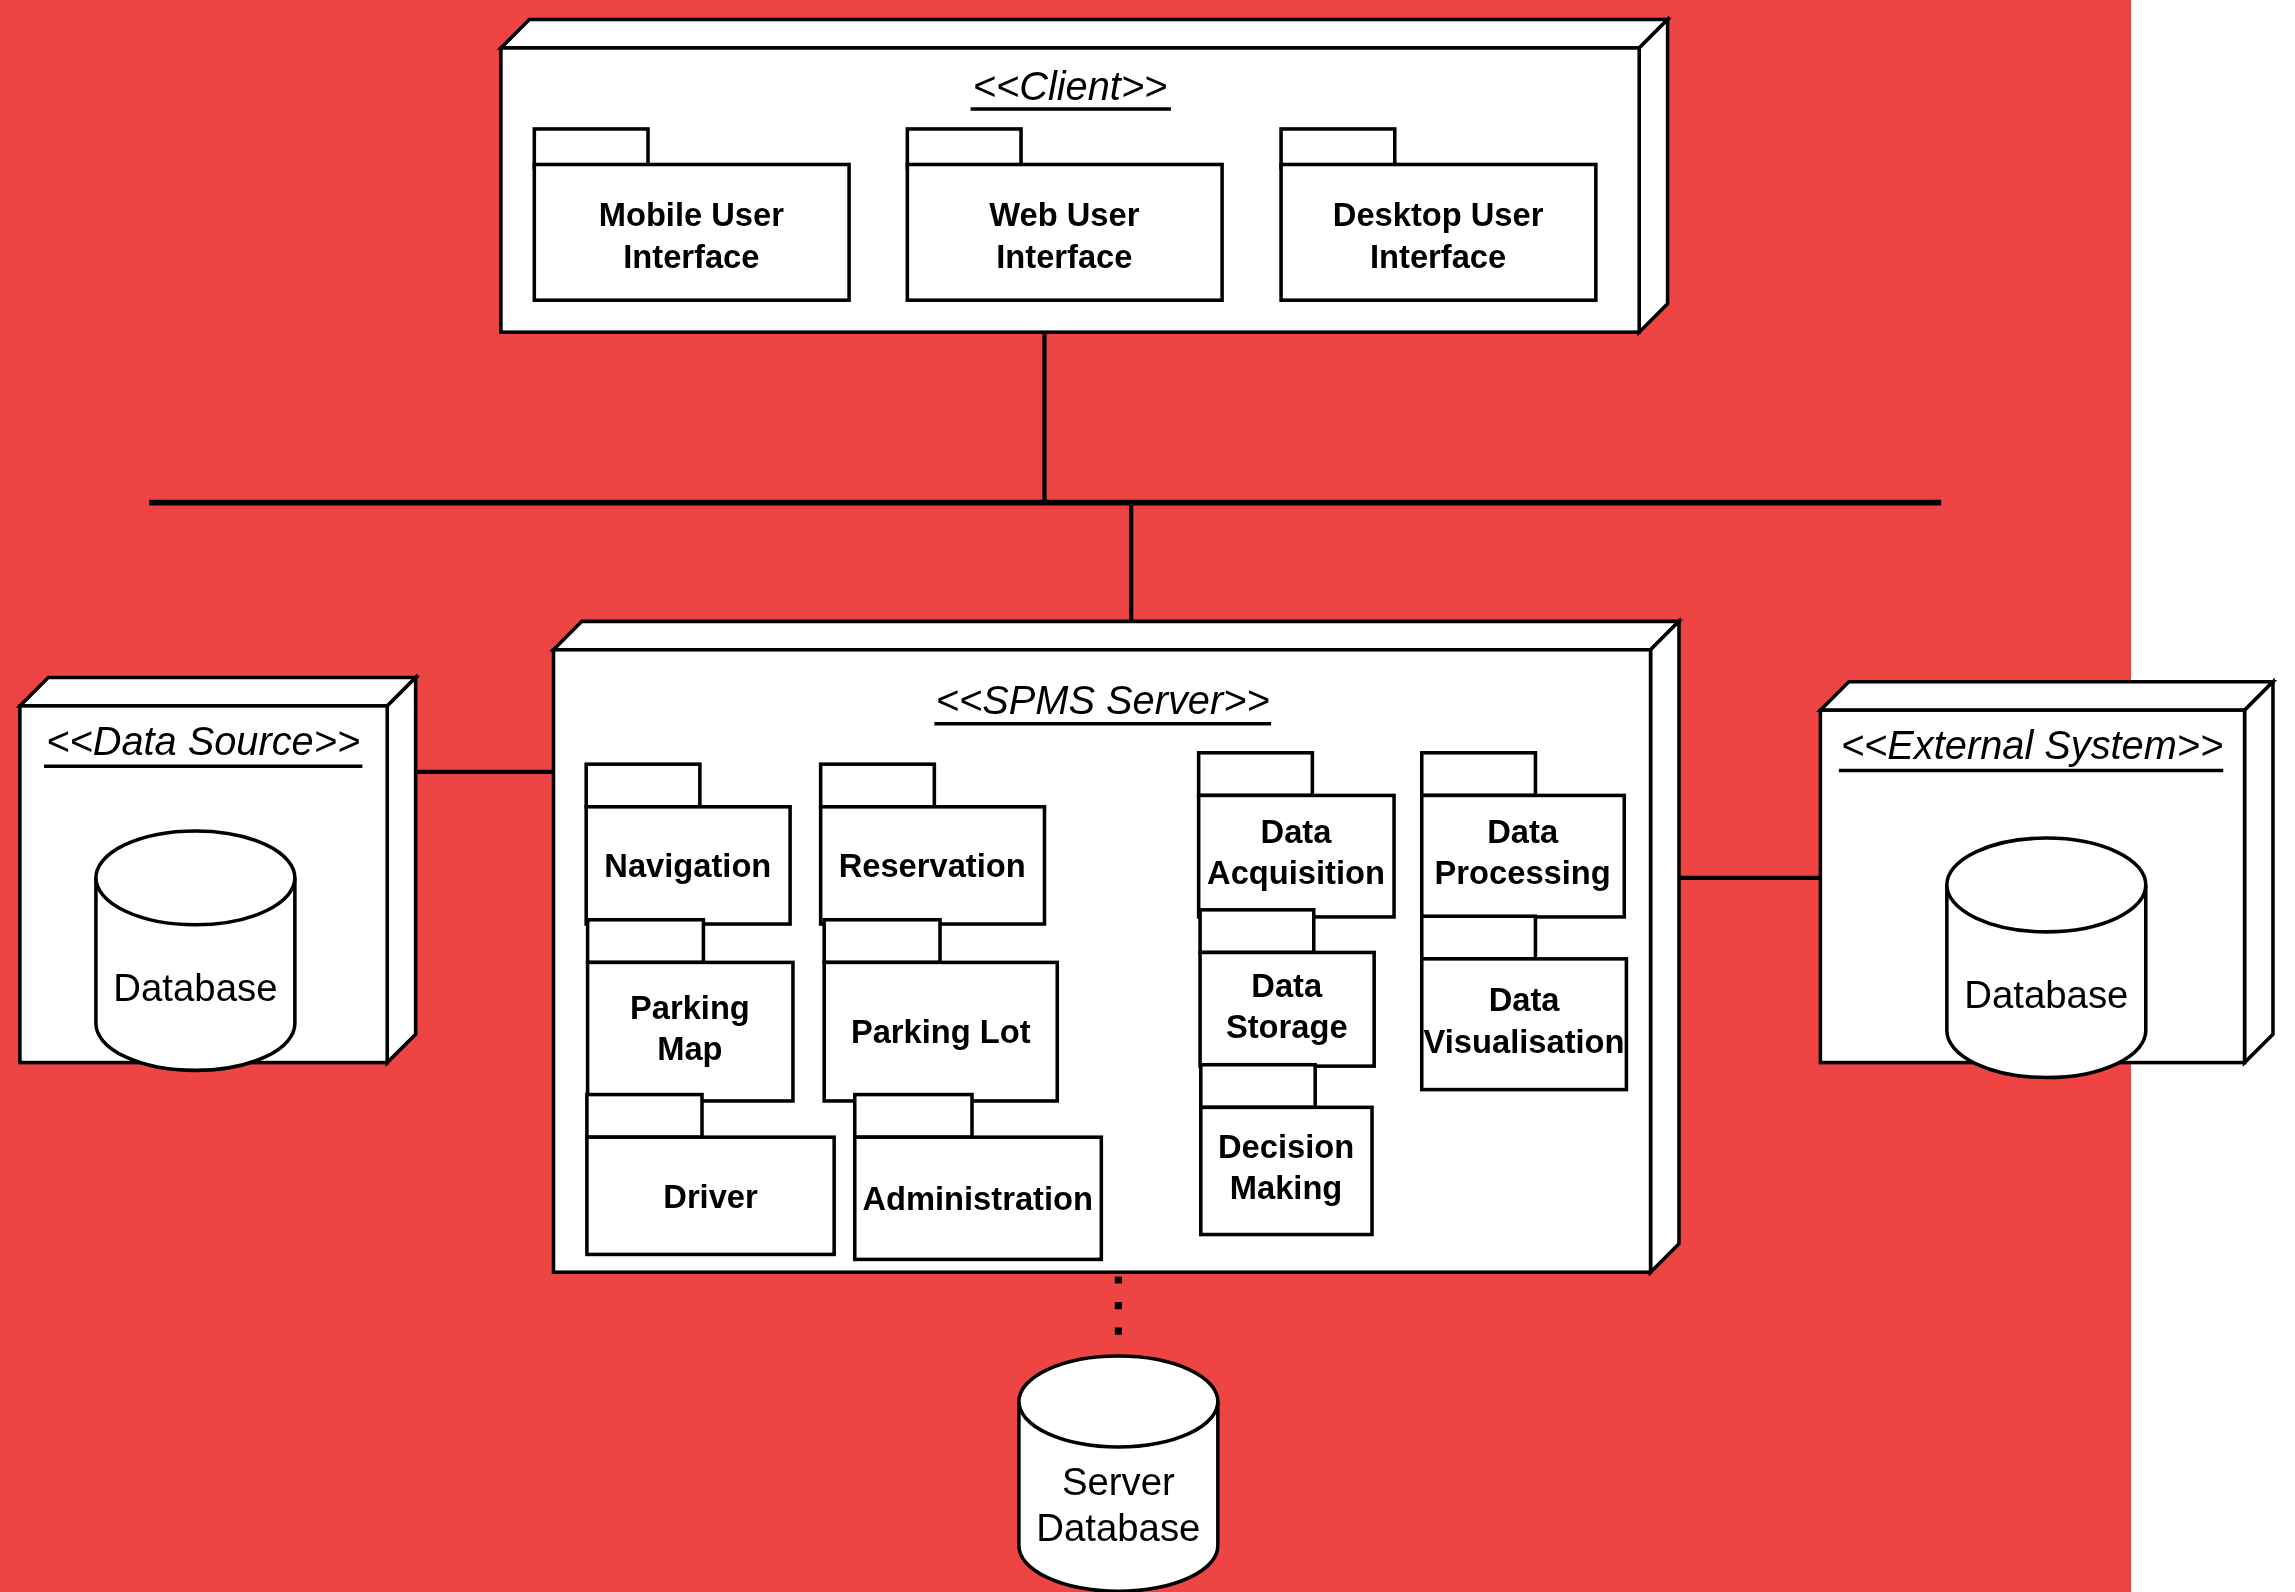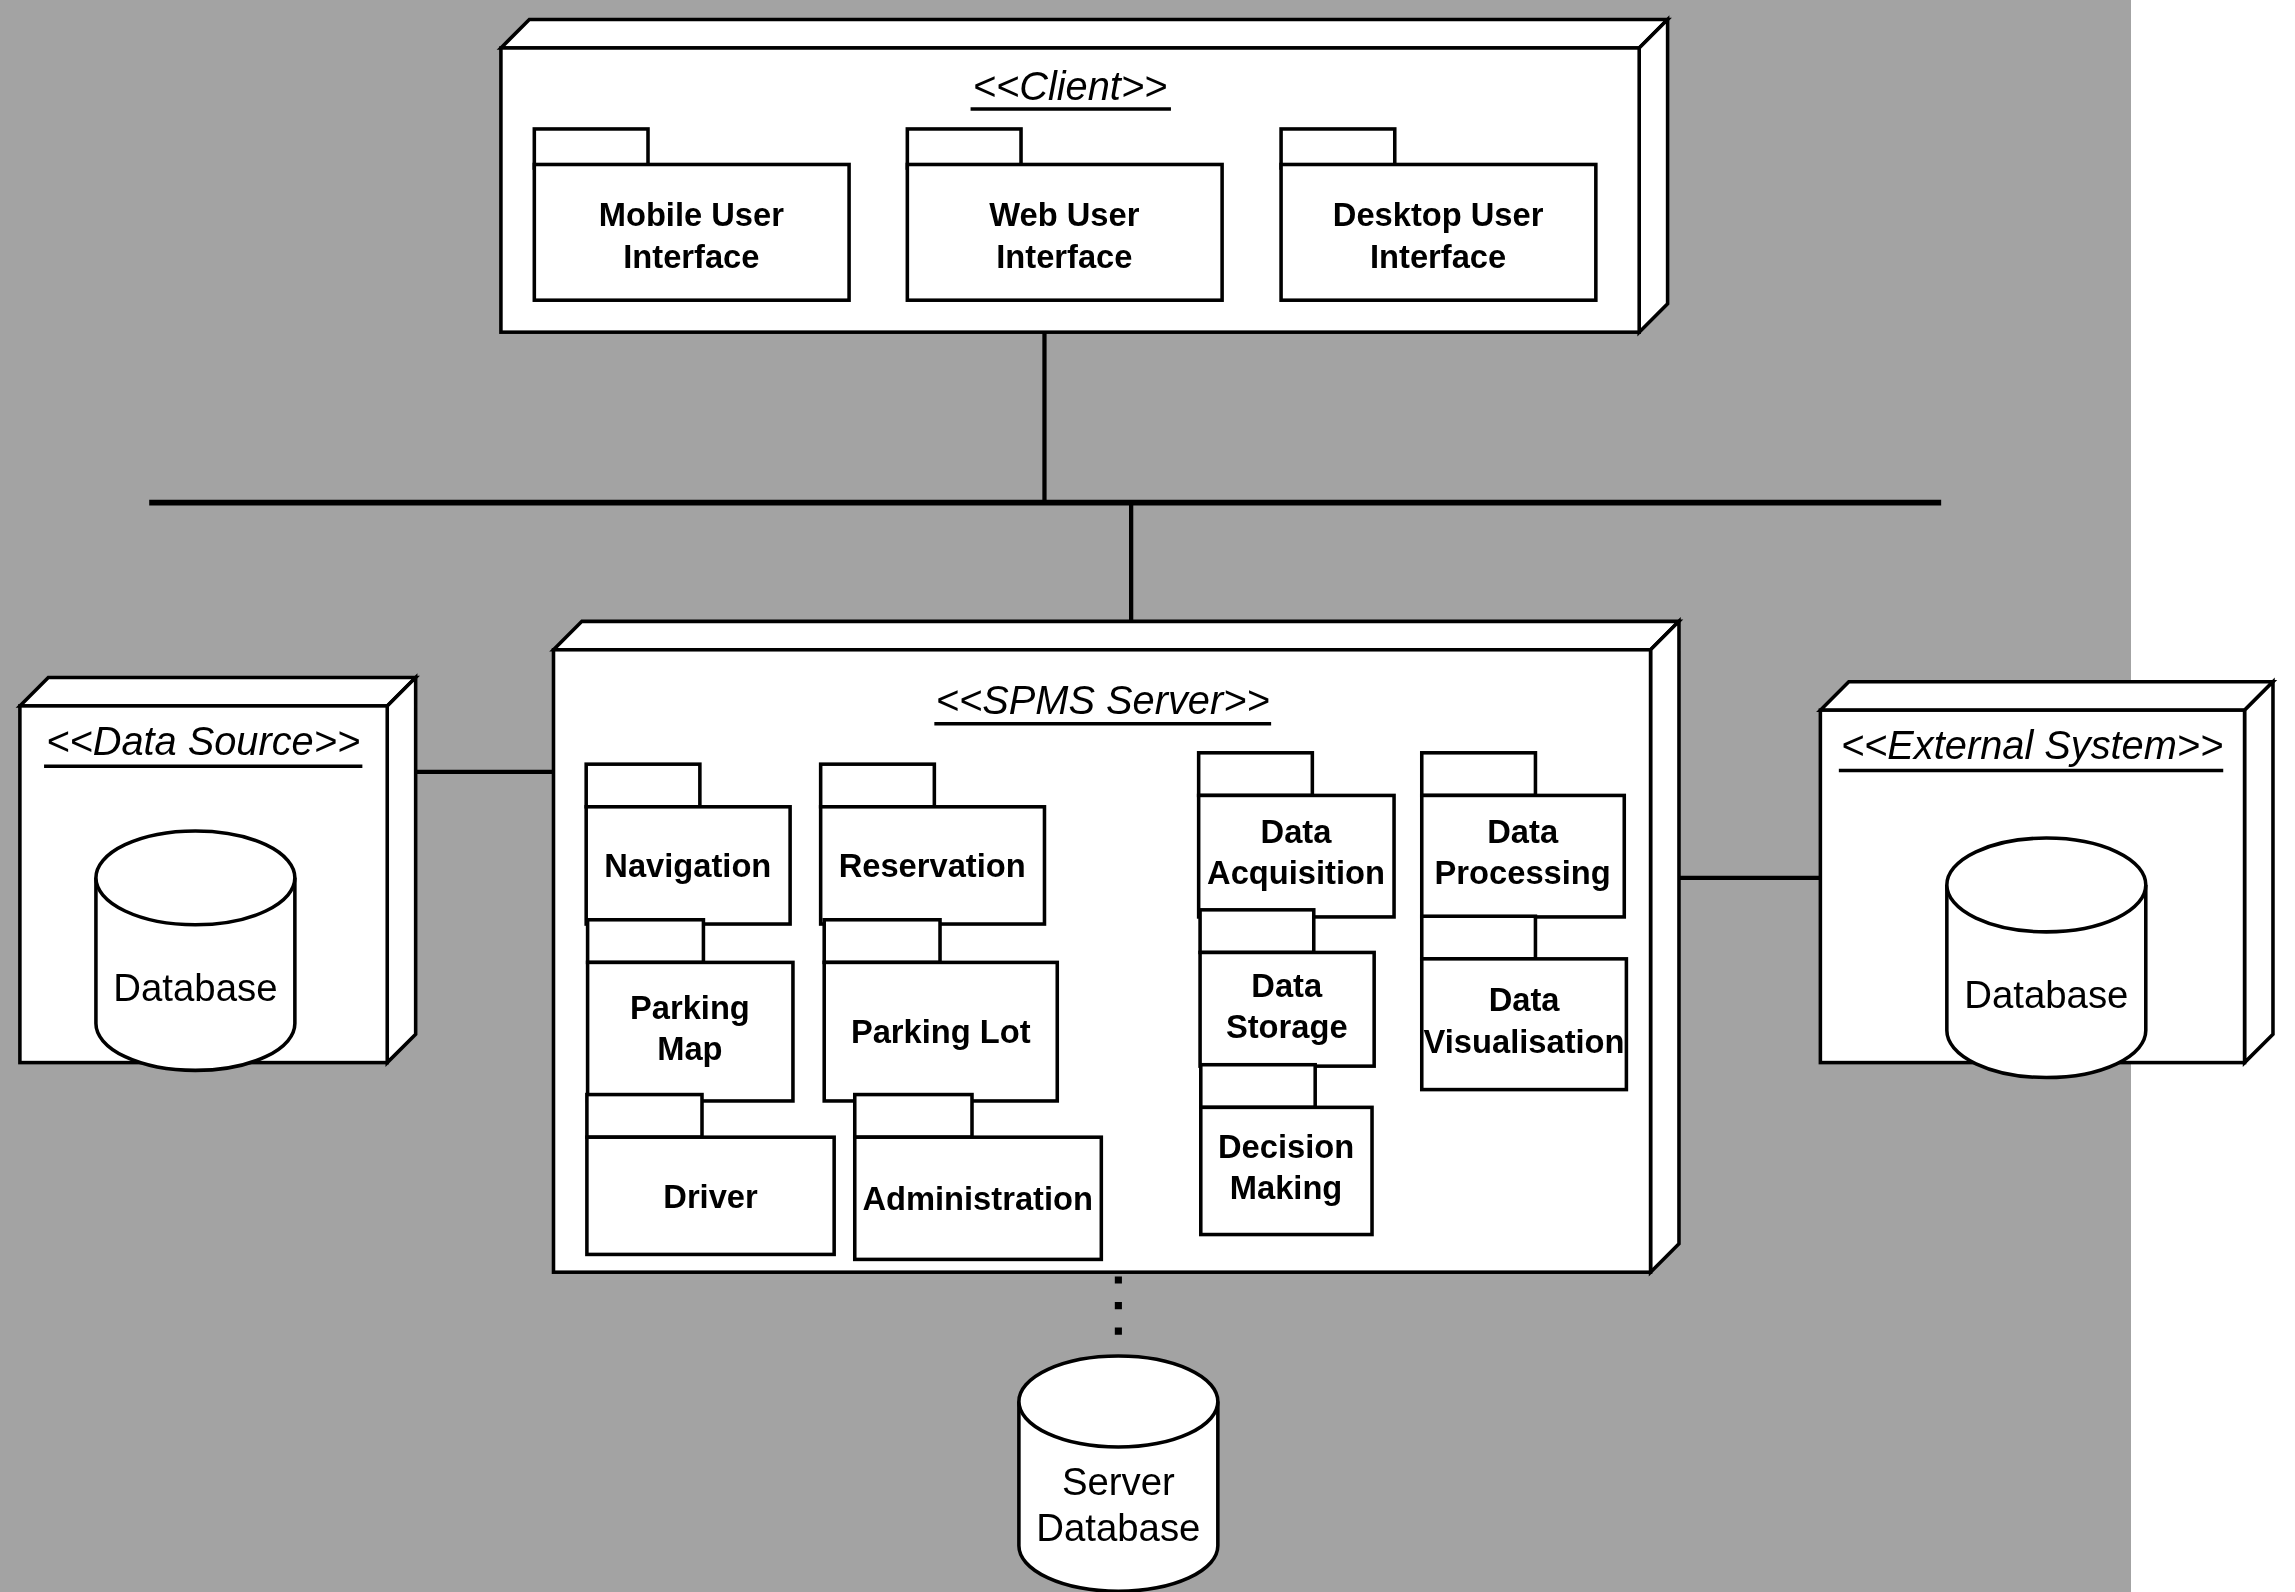--- a/index.html
+++ b/index.html
@@ -1,16 +1,16 @@
 <!DOCTYPE html>
 <html style="font-size:11.4px"><head>
 <meta charset="utf-8">
 <style>
   html,body{margin:0;padding:0;background:#ffffff;}
-  .canvas-wrap{width:2131px;height:1593px;background:#a3a3a3;}
+  .canvas-wrap{width:2131px;height:1593px;background:#ef4444;}
   svg{display:block;}
   .face{fill:#ffffff;stroke:#000000;stroke-width:5;stroke-linejoin:miter;}
   .pkg{fill:#ffffff;stroke:#000000;stroke-width:5;}
   .cyl{fill:#ffffff;stroke:#000000;stroke-width:5;}
   .conn{stroke:#000000;stroke-width:6;fill:none;}
   .bus{stroke:#000000;stroke-width:8;fill:none;}
   .dotted{stroke:#000000;stroke-width:10;fill:none;stroke-dasharray:10 26;}
   .stereo{font-family:"Liberation Sans",sans-serif;font-style:italic;font-size:56px;fill:#000000;text-anchor:middle;}
   .pkg-label{font-family:"Liberation Sans",sans-serif;font-weight:bold;font-size:46px;fill:#000000;text-anchor:middle;}
   .db-label{font-family:"Liberation Sans",sans-serif;font-size:54px;fill:#000000;text-anchor:middle;}

